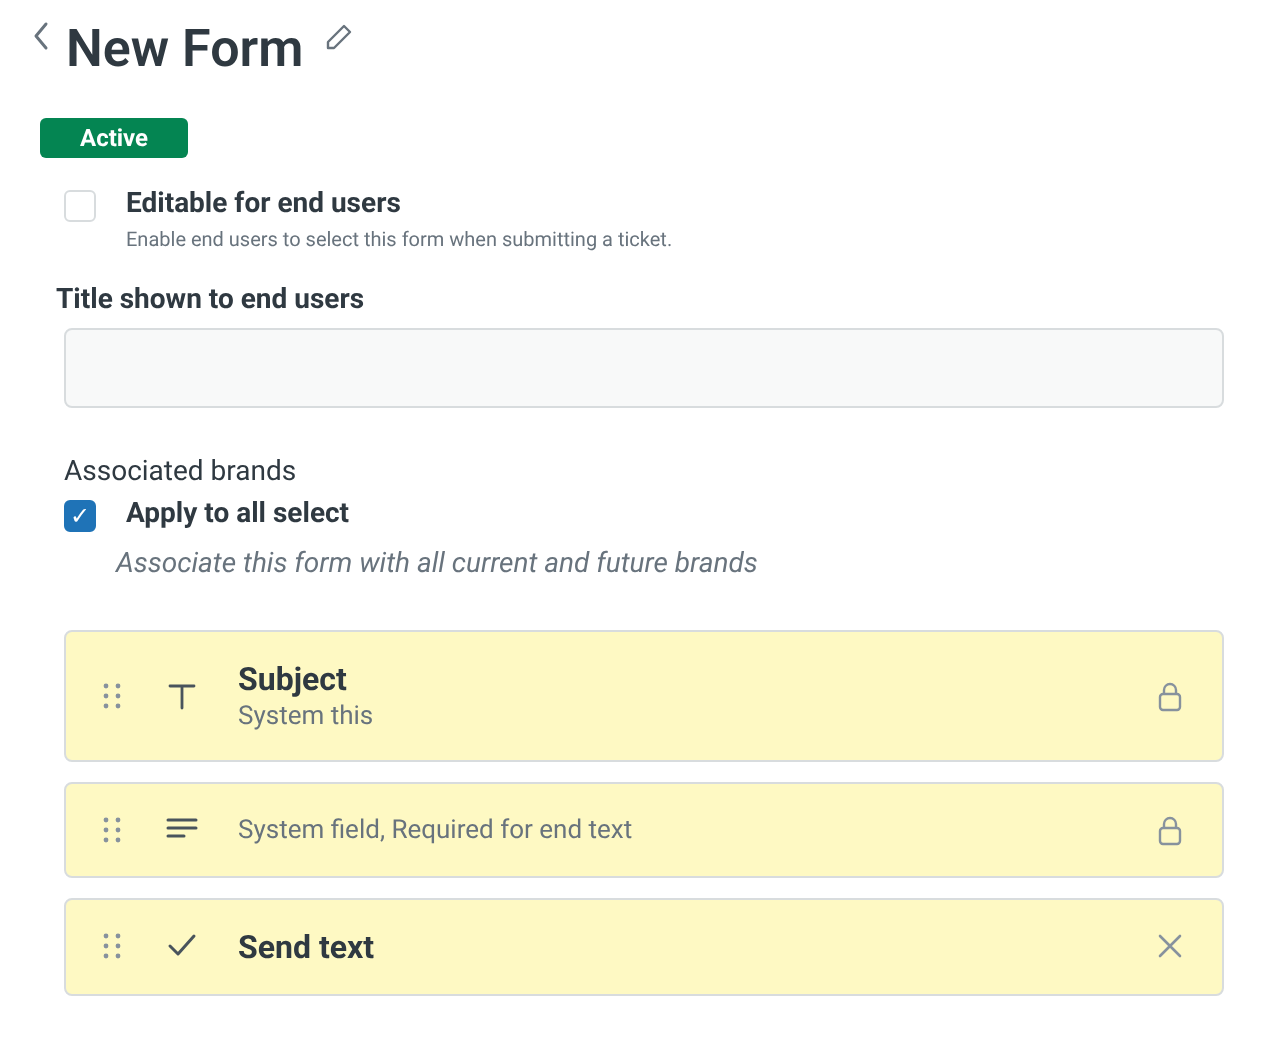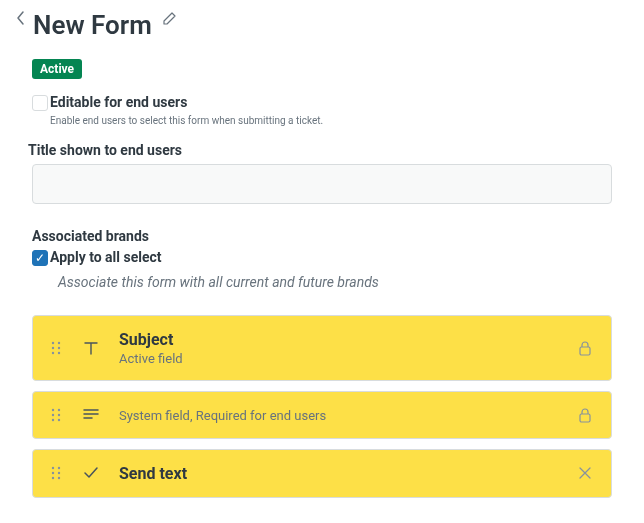--- a/index.html
+++ b/index.html
@@ -22,29 +22,29 @@
       color: #2f3941;
     }
     .edit-pencil { margin-left: 2px; cursor: pointer; }
     .edit-pencil svg { display: block; }
     .badge {
       display: inline-block;
       background: #048552;
       color: #fff;
       font-size: 12px;
       font-weight: 700;
-      padding: 3px 8px;
+      padding: 3px 20px;
       border-radius: 3px;
-      margin-left: 16px;
+      margin-left: 4px;
       margin-bottom: 14px;
     }
     .checkbox-row {
       display: flex;
       align-items: flex-start;
-      gap: 2px;
+      gap: 15px;
       margin-left: 16px;
       margin-bottom: 14px;
     }
     .checkbox-row.nomargin { margin-bottom: 6px; }
     .checkbox {
       width: 16px;
       height: 16px;
       border: 1px solid #d8dcde;
       border-radius: 3px;
       flex-shrink: 0;
@@ -89,42 +89,42 @@
       height: 40px;
       background: #f8f9f9;
       border: 1px solid #d8dcde;
       border-radius: 4px;
       padding: 0 12px;
       font-size: 14px;
       margin-bottom: 24px;
     }
     .section-label {
       font-size: 14px;
-      font-weight: 700;
+      font-weight: 400;
       color: #2f3941;
       margin-left: 16px;
       margin-bottom: 4px;
     }
     .sub-note {
       font-size: 14px;
       color: #68737d;
       margin-left: 42px;
       margin-bottom: 22px;
       line-height: 1.4;
       font-style: italic;
     }
     .field-card {
       margin: 0 16px 10px 16px;
       border: 1px solid #d8dcde;
       border-radius: 4px;
       padding: 14px 16px;
       display: flex;
       align-items: center;
       gap: 18px;
-      background: #fde047;
+      background: #fef9c3;
     }
     .drag-handle {
       color: #87929d;
       cursor: grab;
       display: flex;
       align-items: center;
       justify-content: center;
       width: 14px;
     }
     .drag-handle svg { display: block; }
@@ -213,21 +213,21 @@
         <circle cx="8" cy="13" r="1.2" fill="#87929d"></circle>
       </svg>
   </span>
   <span class="type-icon">
     <svg width="18" height="18" viewBox="0 0 18 18">
         <path d="M3 4 L15 4 M9 4 L9 15" stroke="#49545c" stroke-width="1.4" fill="none" stroke-linecap="round"></path>
       </svg>
   </span>
   <div class="field-info">
     <span class="field-name">Subject</span>
-    <span class="field-meta">Active field</span>
+    <span class="field-meta">System this</span>
   </div>
   <span class="field-action">
     <svg width="14" height="16" viewBox="0 0 14 16">
         <rect x="2" y="7" width="10" height="8" rx="1.5" stroke="#87929d" stroke-width="1.2" fill="none"></rect>
         <path d="M4 7 V5 a3 3 0 0 1 6 0 V7" stroke="#87929d" stroke-width="1.2" fill="none"></path>
       </svg>
   </span>
 </div>
 
 <div class="field-card">
@@ -240,21 +240,21 @@
         <circle cx="2" cy="13" r="1.2" fill="#87929d"></circle>
         <circle cx="8" cy="13" r="1.2" fill="#87929d"></circle>
       </svg>
   </span>
   <span class="type-icon">
     <svg width="18" height="18" viewBox="0 0 18 18">
         <path d="M2 4 L16 4 M2 8 L16 8 M2 12 L10 12" stroke="#49545c" stroke-width="1.5" fill="none" stroke-linecap="round"></path>
       </svg>
   </span>
   <div class="field-info">
-    <span class="field-meta">System field, Required for end users</span>
+    <span class="field-meta">System field, Required for end text</span>
   </div>
   <span class="field-action">
     <svg width="14" height="16" viewBox="0 0 14 16">
         <rect x="2" y="7" width="10" height="8" rx="1.5" stroke="#87929d" stroke-width="1.2" fill="none"></rect>
         <path d="M4 7 V5 a3 3 0 0 1 6 0 V7" stroke="#87929d" stroke-width="1.2" fill="none"></path>
       </svg>
   </span>
 </div>
 
 <div class="field-card">

